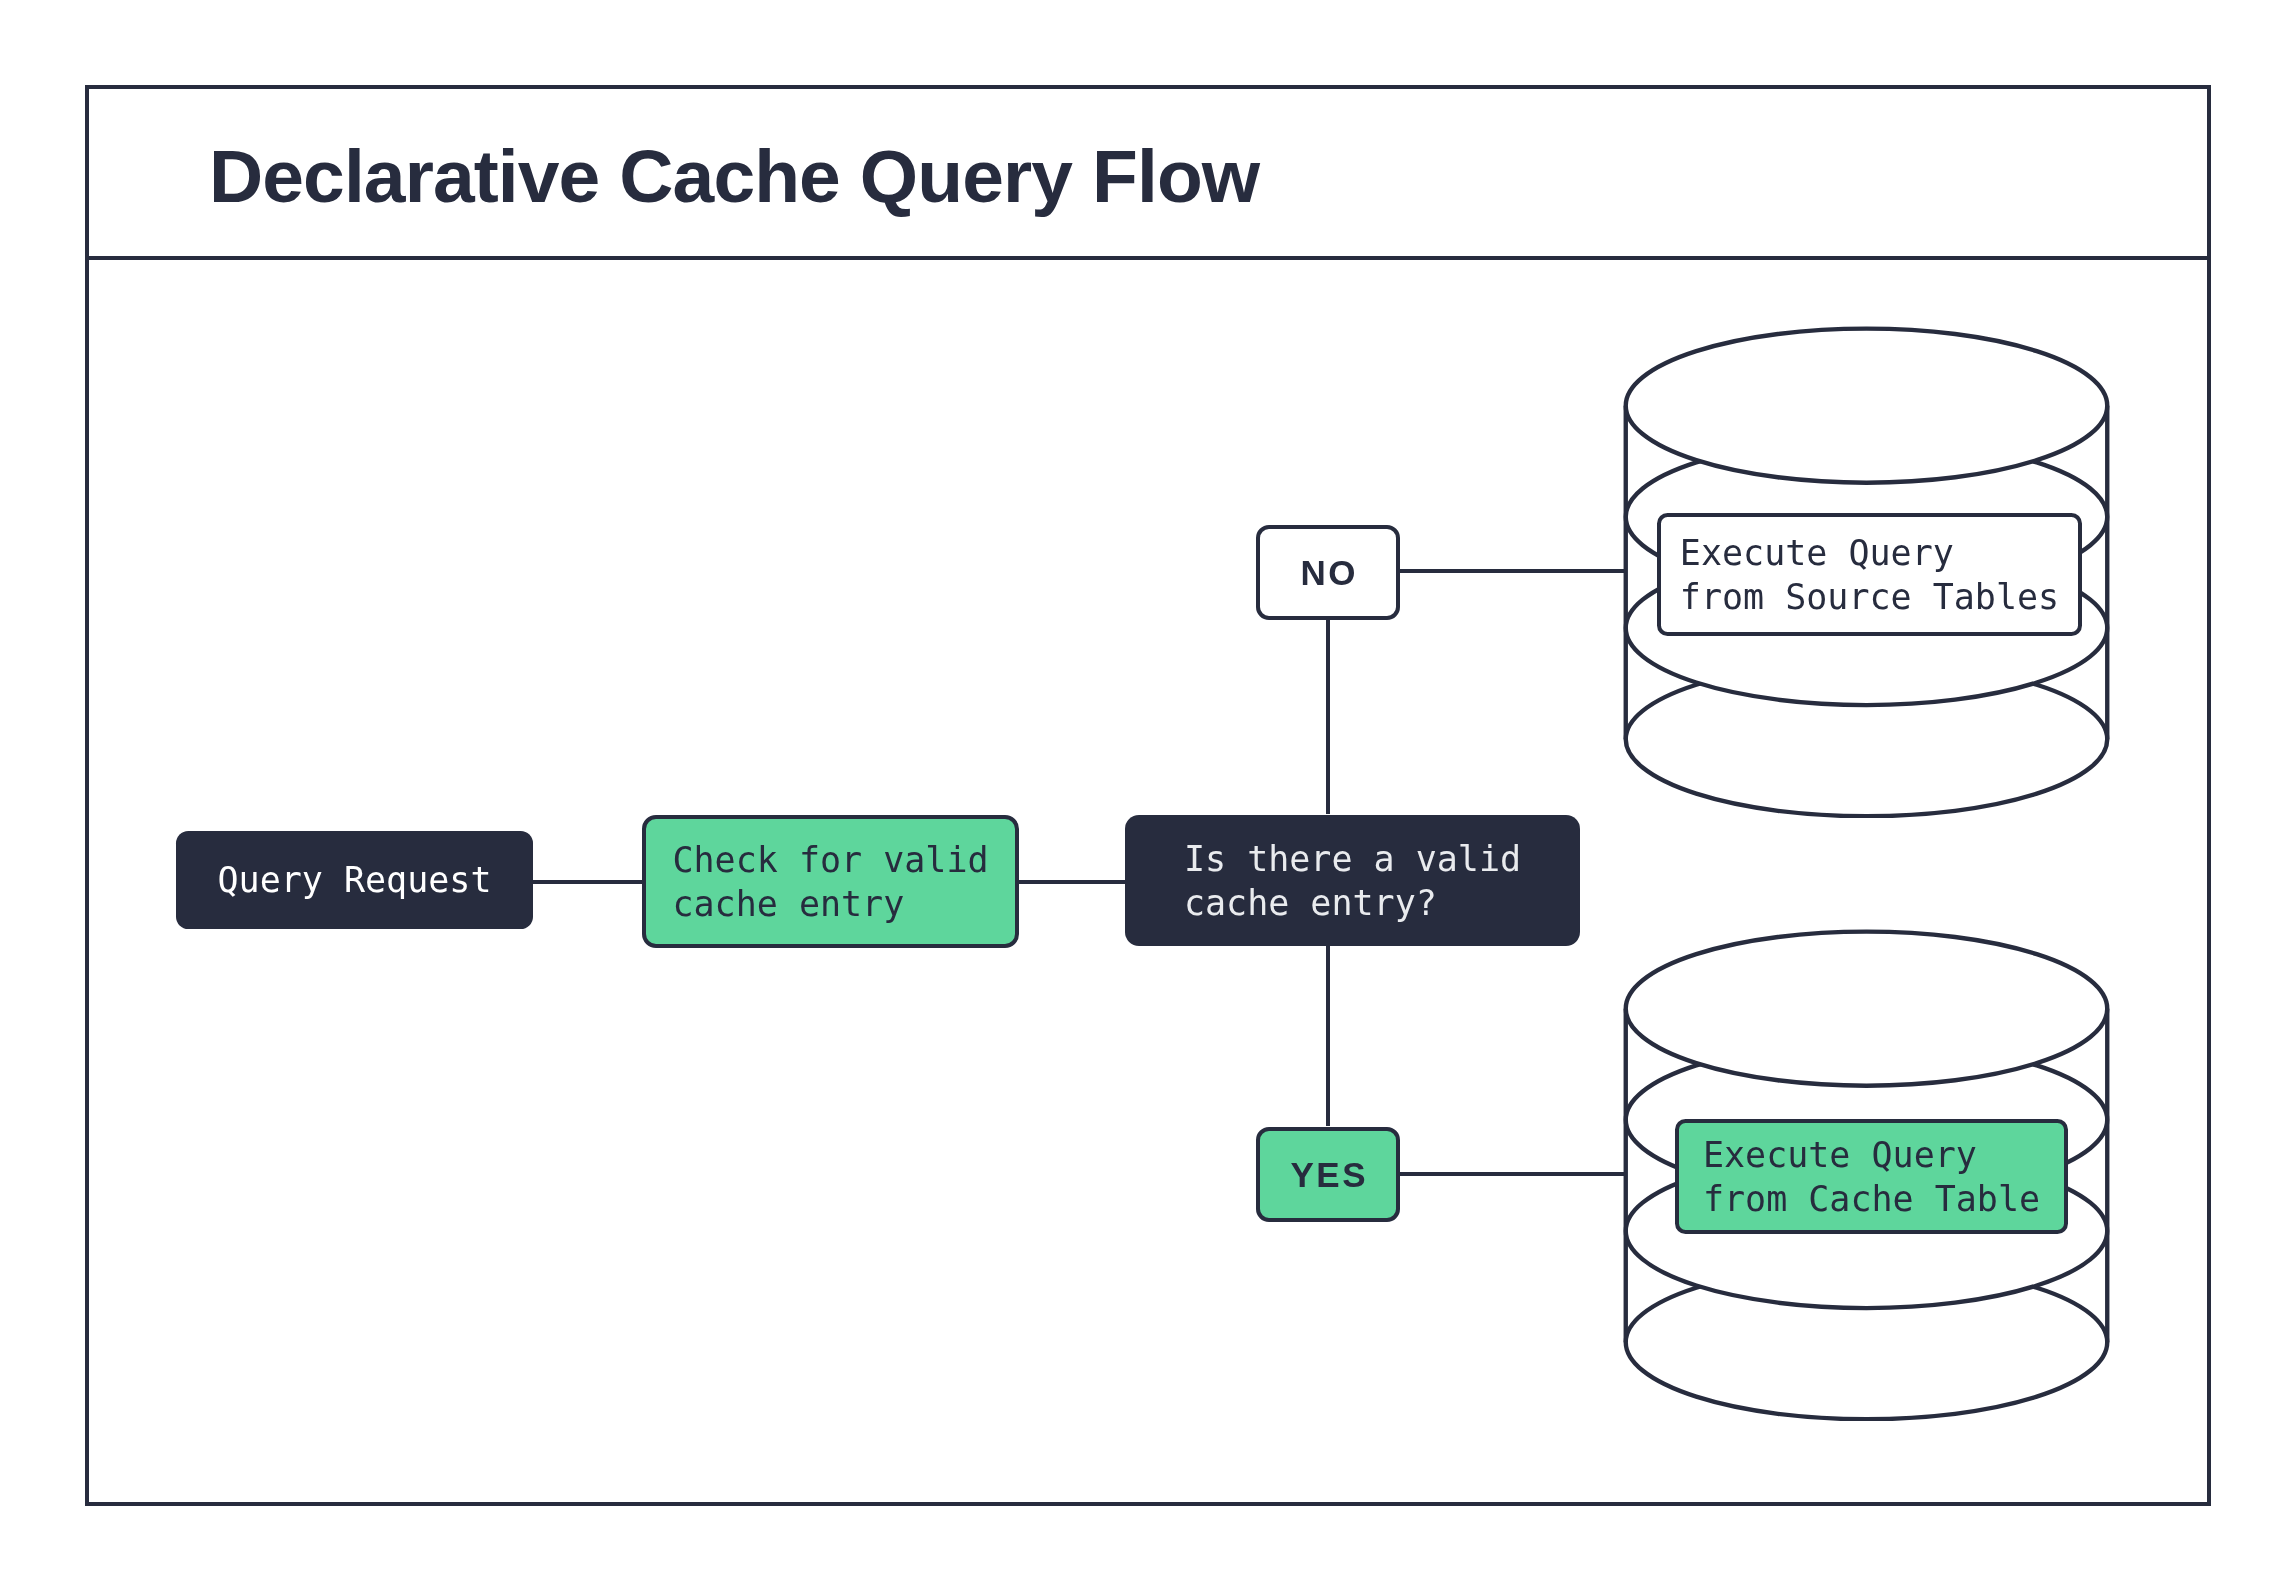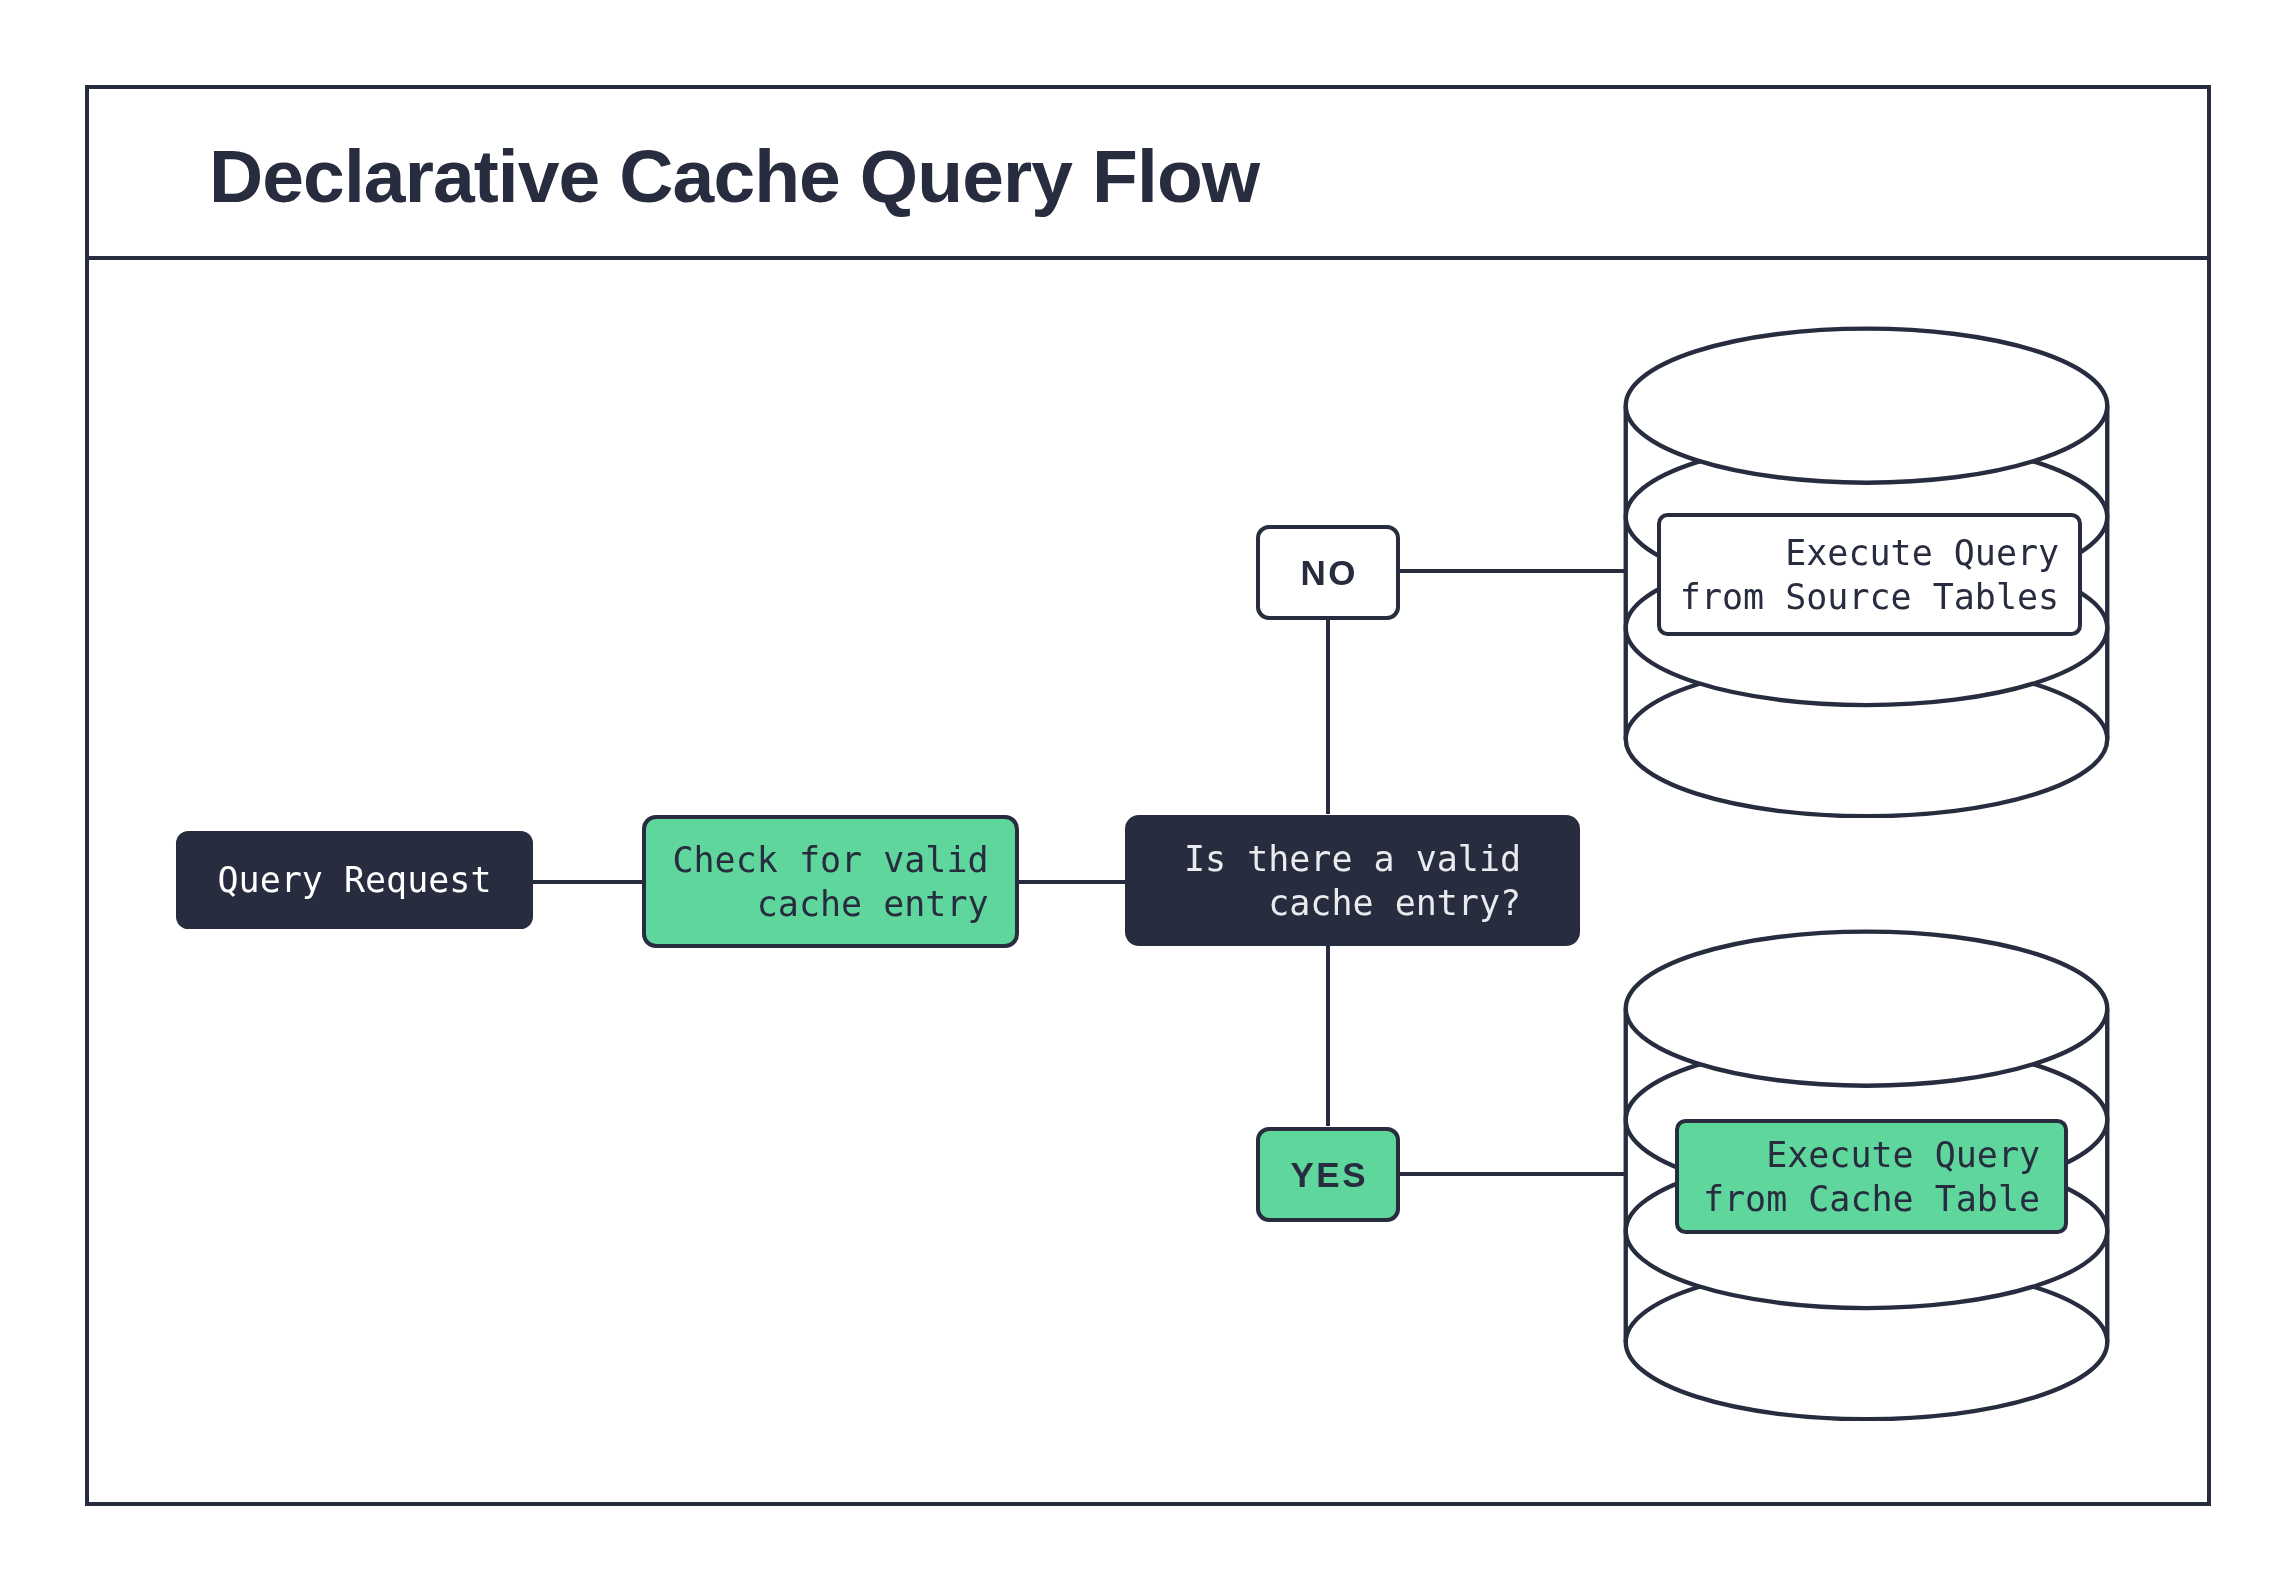--- a/index.html
+++ b/index.html
@@ -24,21 +24,21 @@
   .title{
     position:absolute;left:169px;top:133px;
     font-size:75px;font-weight:700;letter-spacing:-0.9px;color:var(--ink);
     white-space:nowrap;
     margin-left:40px;
   }
   .conn{position:absolute;background:var(--ink);z-index:1;}
   .dbsvg{position:absolute;z-index:2;}
   .node{
     position:absolute;box-sizing:border-box;z-index:3;
-    display:flex;align-items:center;justify-content:center;text-align:right;
+    display:flex;align-items:center;justify-content:center;text-align:left;
     font-family:"DejaVu Sans Mono","Liberation Mono",monospace;
     font-weight:500;font-size:35px;line-height:44px;white-space:pre-line;
   }
   .node-query{
     left:176px;top:831px;width:357px;height:98px;
     background:var(--ink);color:var(--white-text);border-radius:12.3px;
   }
   .node-check{
     left:642px;top:815px;width:377px;height:133px;
     background:var(--green);color:var(--ink);

